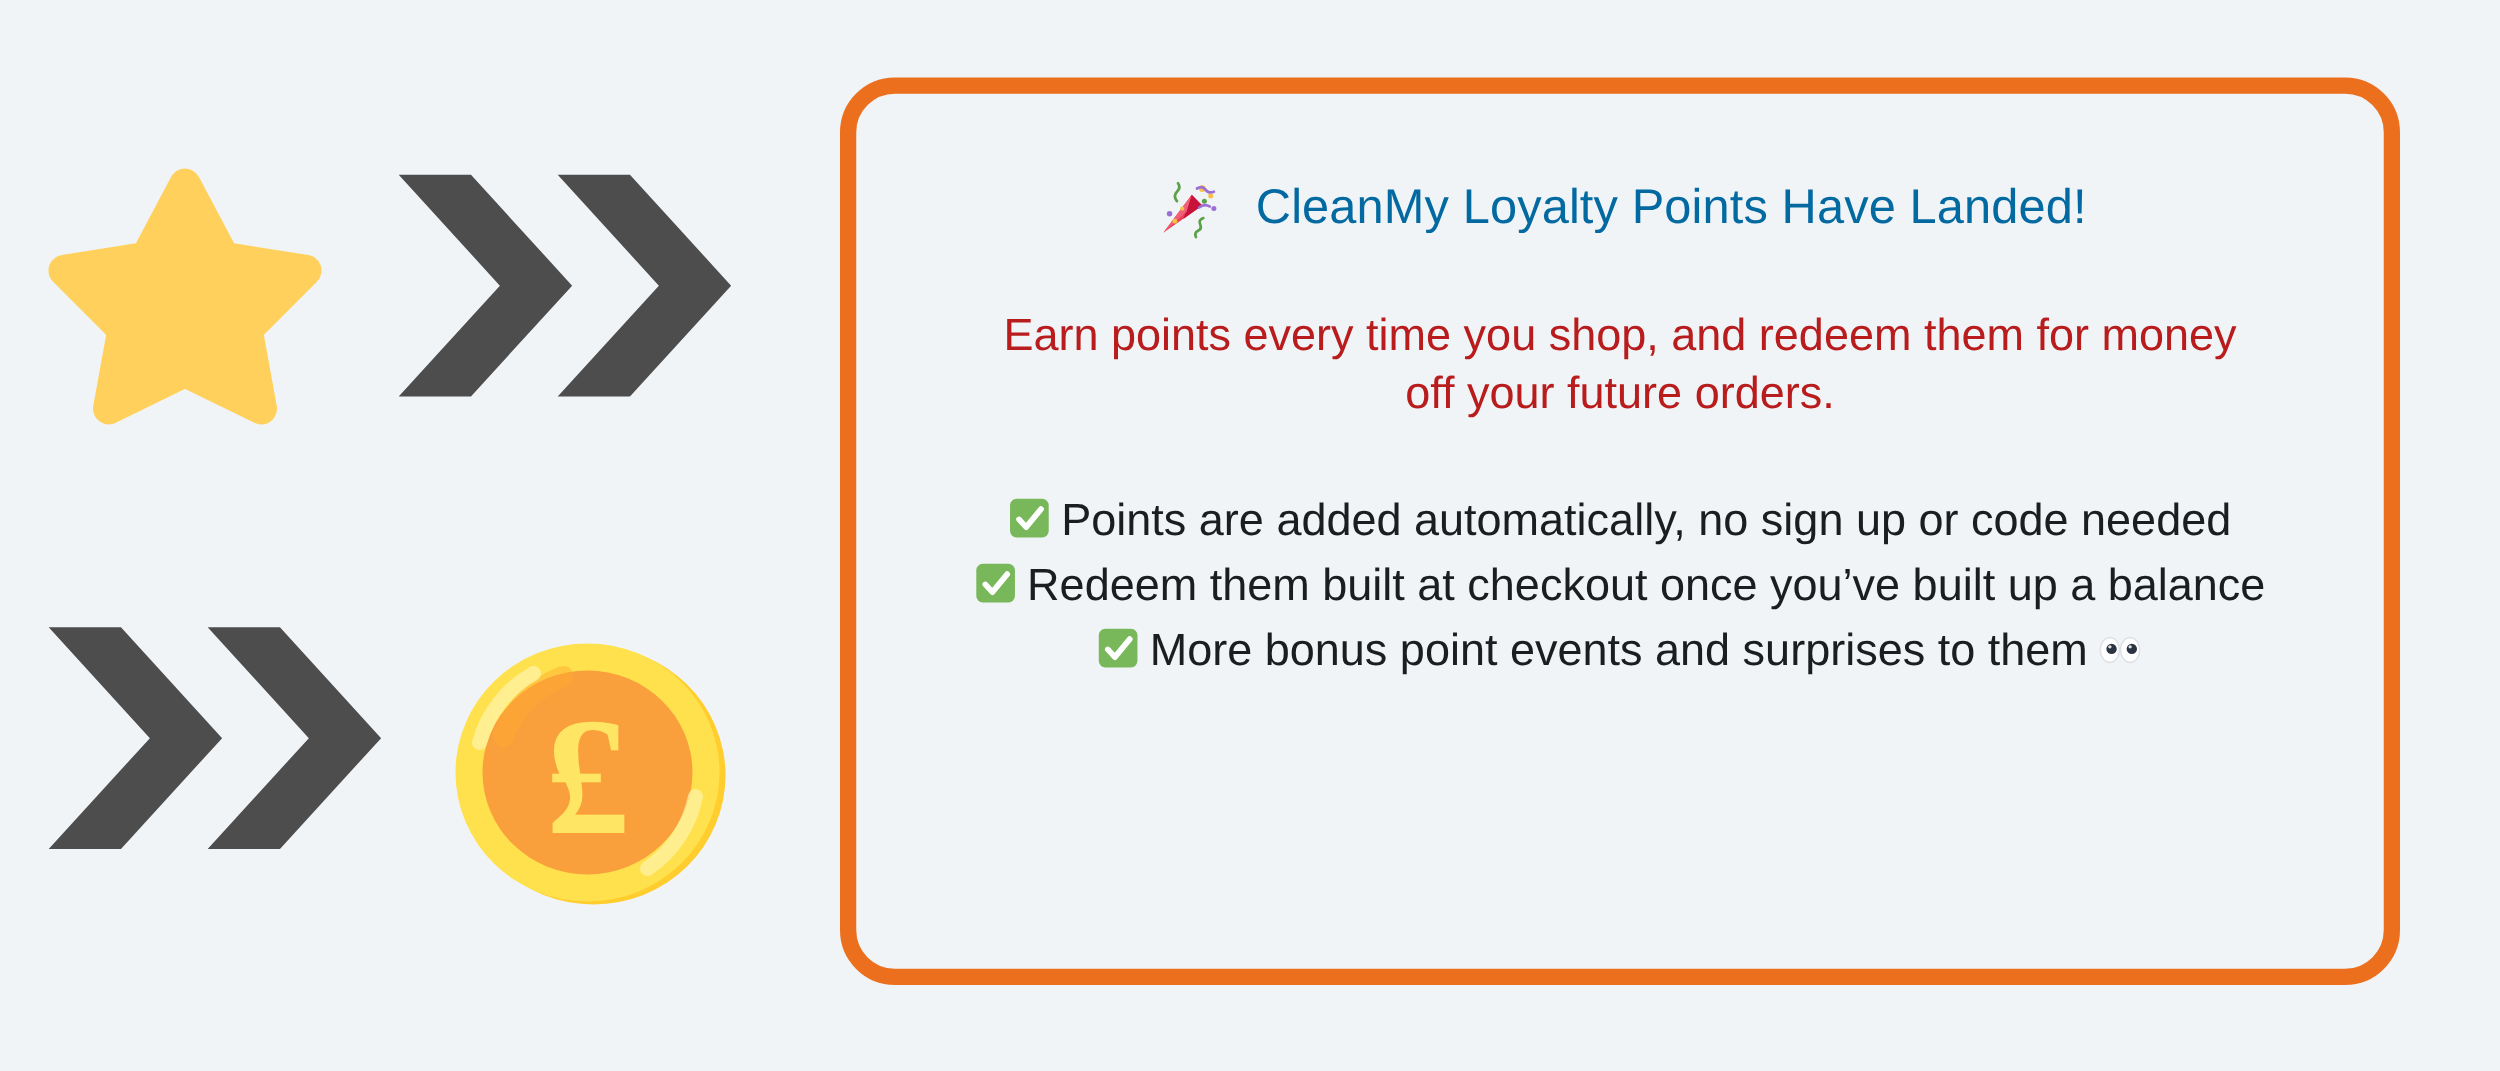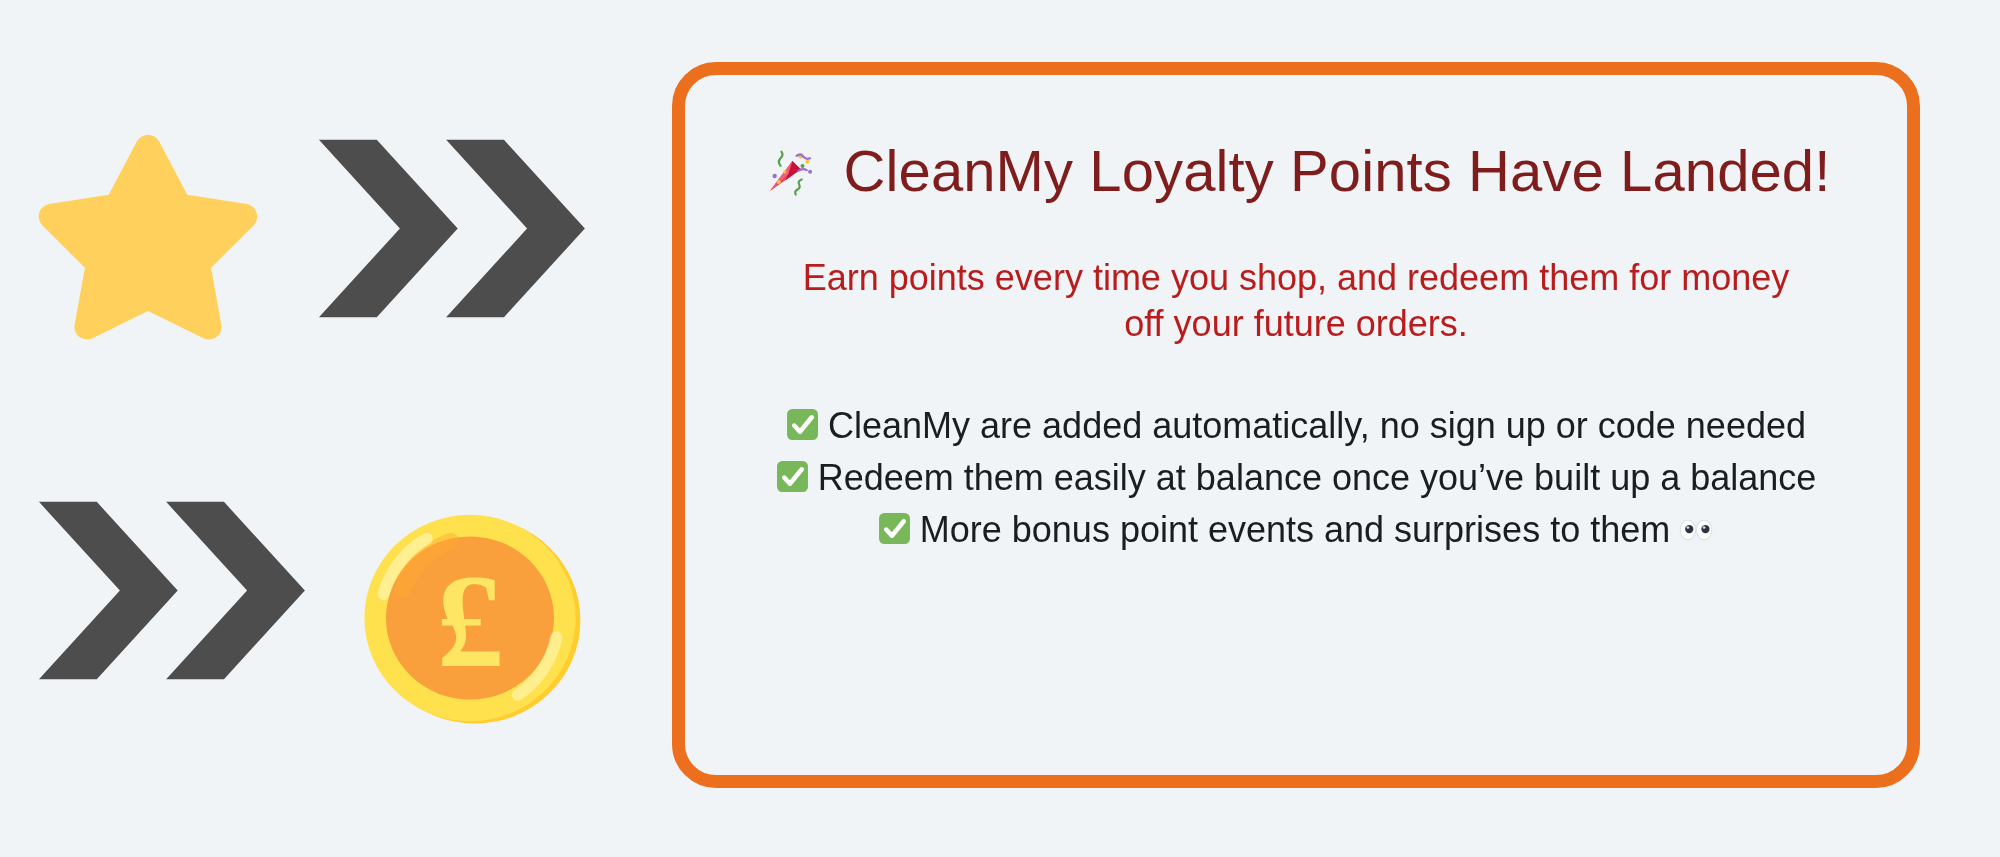--- a/index.html
+++ b/index.html
@@ -60,22 +60,22 @@
     padding: 36px 56px 30px 56px;
   }
 
   .card-title {
     display: flex;
     align-items: center;
     justify-content: center;
     gap: 28px;
     width: 100%;
     margin: 28px 0 0 0;
-    color: #7f1d1d;
-    font-size: 58px;
+    color: #0369a1;
+    font-size: 39px;
     font-weight: 300;
     letter-spacing: 0.1px;
     line-height: 1.1;
     white-space: nowrap;
   }
   .emoji-popper { width: 54px; height: 54px; flex: 0 0 auto; display:block; }
 
   .card-intro {
     margin: 52px 0 0 0;
     width: 1000px;
@@ -179,28 +179,28 @@
     </div>
 
     <p class="card-intro">Earn points every time you shop, and redeem them for money off your future orders.</p>
 
     <div class="benefits">
 
       <div class="benefit">
         <svg class="check-ico" viewBox="0 0 32 32">
           <rect x="1" y="1" width="30" height="30" rx="5" fill="#78b85a"></rect>
           <path d="M8 17 l5.5 6 L25 9" stroke="#ffffff" stroke-width="4.4" fill="none" stroke-linecap="round" stroke-linejoin="round"></path>
-        </svg><span>CleanMy are added automatically, no sign up or code needed</span>
+        </svg><span>Points are added automatically, no sign up or code needed</span>
       </div>
 
       <div class="benefit">
         <svg class="check-ico" viewBox="0 0 32 32">
           <rect x="1" y="1" width="30" height="30" rx="5" fill="#78b85a"></rect>
           <path d="M8 17 l5.5 6 L25 9" stroke="#ffffff" stroke-width="4.4" fill="none" stroke-linecap="round" stroke-linejoin="round"></path>
-        </svg><span>Redeem them easily at balance once you’ve built up a balance</span>
+        </svg><span>Redeem them built at checkout once you’ve built up a balance</span>
       </div>
 
       <div class="benefit">
         <svg class="check-ico" viewBox="0 0 32 32">
           <rect x="1" y="1" width="30" height="30" rx="5" fill="#78b85a"></rect>
           <path d="M8 17 l5.5 6 L25 9" stroke="#ffffff" stroke-width="4.4" fill="none" stroke-linecap="round" stroke-linejoin="round"></path>
         </svg><span>More bonus point events and surprises to them</span><svg class="eyes-ico" viewBox="0 0 40 32">
           <ellipse cx="11" cy="16" rx="8.5" ry="11" fill="#ffffff" stroke="#dfe3e8" stroke-width="1.4"></ellipse>
           <ellipse cx="29" cy="16" rx="8.5" ry="11" fill="#ffffff" stroke="#dfe3e8" stroke-width="1.4"></ellipse>
           <circle cx="12.5" cy="15" r="4.6" fill="#2b3442"></circle>

